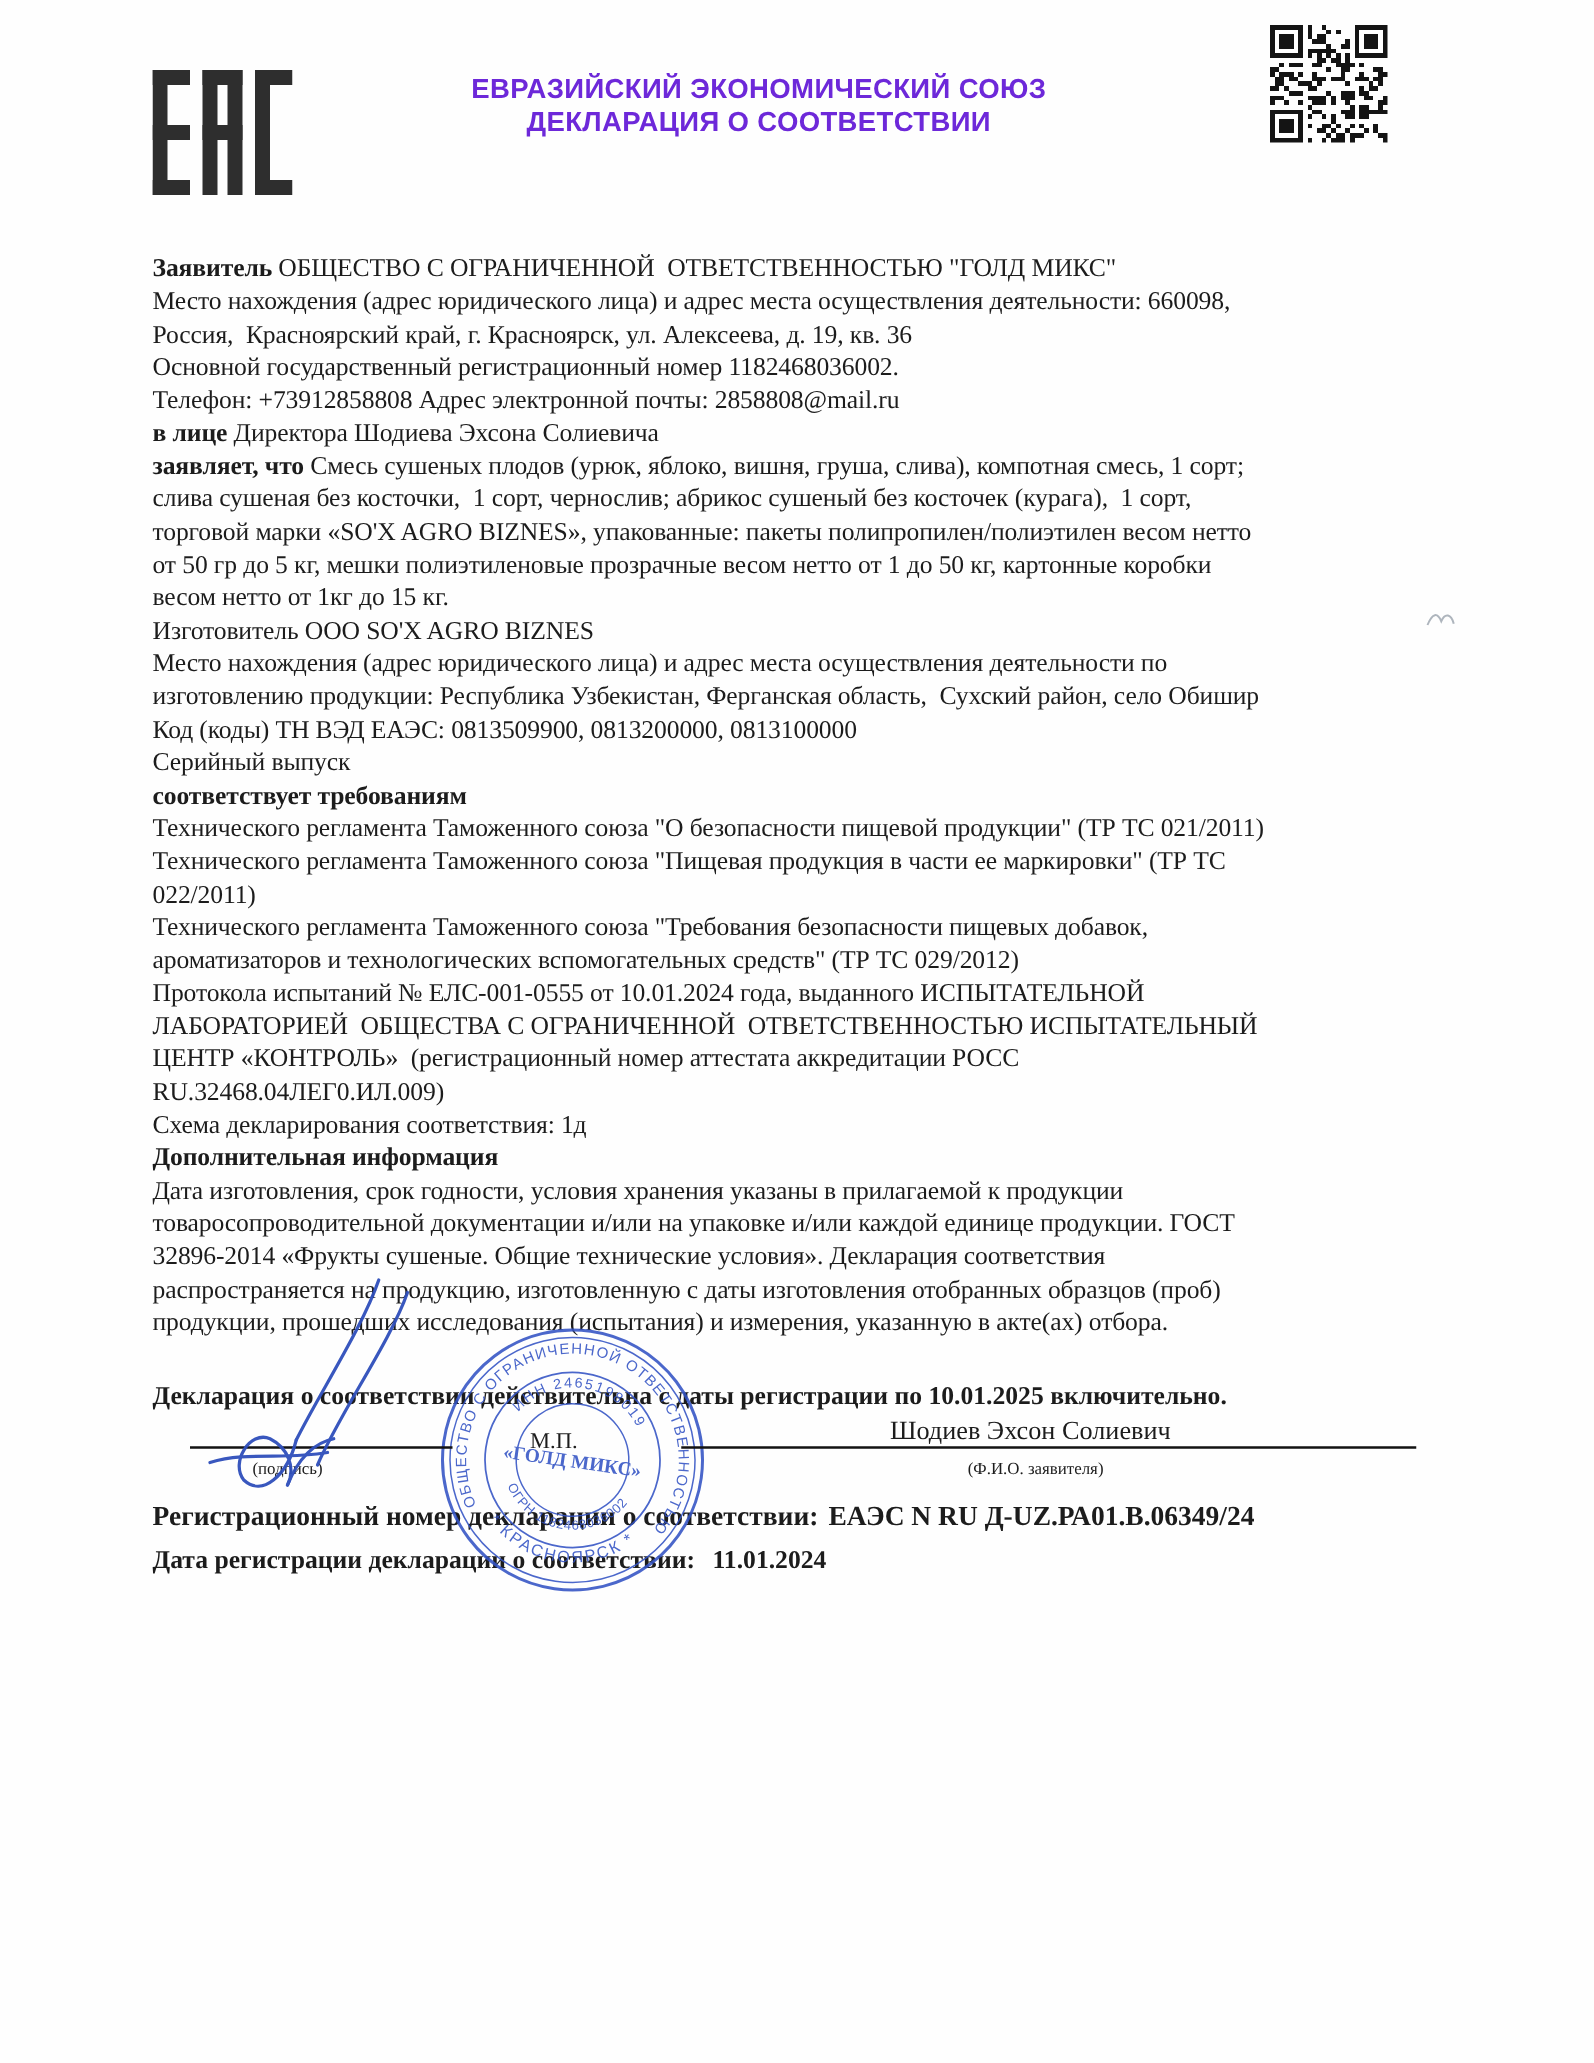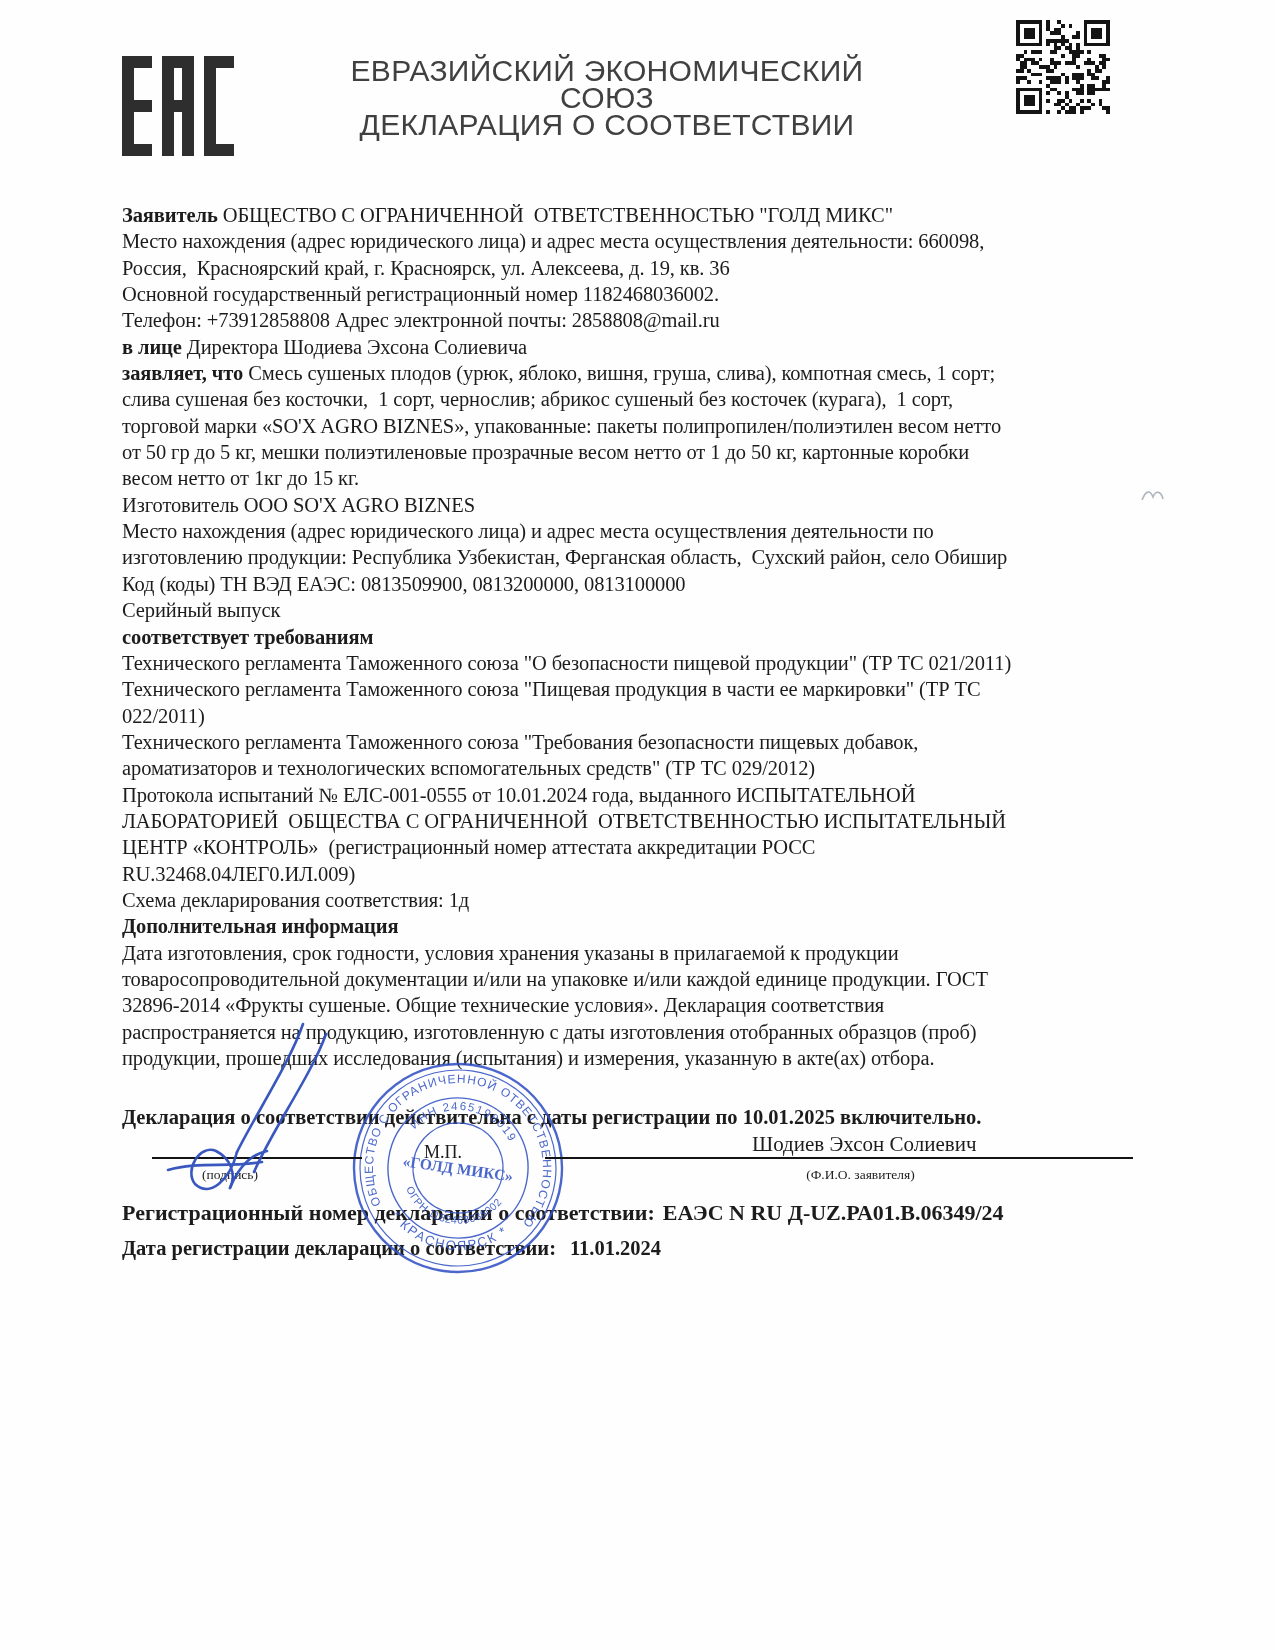--- a/index.html
+++ b/index.html
@@ -5,40 +5,40 @@
   html,body{margin:0;padding:0;background:#d9d9d9;}
   .page{
     position:relative;width:1275px;height:1650px;margin:0 auto;
     background:#fefefe;overflow:hidden;
     font-family:"Liberation Serif", serif;color:#1c1c1c;
   }
   
   .eac-logo{position:absolute;left:122px;top:56px;}
   .doc-title{
     position:absolute;left:302px;top:57px;width:610px;text-align:center;
-    font-family:"Liberation Sans", sans-serif;font-weight:normal;
-    font-size:30px;line-height:27px;letter-spacing:0.3px;color:#404040;
+    font-family:"Liberation Sans", sans-serif;font-weight:bold;
+    font-size:22px;line-height:27px;letter-spacing:0.3px;color:#6d28d9;
   }
   .qr{position:absolute;left:1016px;top:20px;}
   
   .doc-body{position:absolute;left:122px;top:202px;width:1060px;}
   .line{height:26.35px;line-height:26.35px;font-size:20.5px;white-space:pre;letter-spacing:-0.1px;}
   .line b{font-weight:bold;}
   .valid-line{
     position:absolute;left:122px;top:1106px;font-size:20.5px;font-weight:bold;white-space:pre;
   }
   
-  .fio-name{position:absolute;left:712px;top:1132px;font-size:21px;margin-left:40px;}
+  .fio-name{position:absolute;left:712px;top:1132px;font-size:21px;}
   .mp-label{position:absolute;left:424px;top:1142px;font-size:18px;z-index:3;}
   .sig-line{position:absolute;top:1157px;border-top:2px solid #131313;height:0;z-index:2;}
   .sig-line.l{left:152px;width:210px;}
   .sig-line.r{left:545px;width:588px;}
   .cap{position:absolute;top:1167px;font-size:13.5px;text-align:center;}
   .cap.l{left:160px;width:140px;}
-  .cap.r{left:768px;width:185px;font-family:Liberation Serif, serif;}
+  .cap.r{left:736px;width:185px;font-family:Liberation Serif, serif;}
   .sig-ink{position:absolute;left:140px;top:1018px;z-index:4;opacity:.95;}
   .stamp{position:absolute;left:336px;top:1046px;z-index:1;opacity:.88;}
   
   .reg-line{position:absolute;left:122px;top:1200px;font-size:22px;font-weight:bold;}
   .reg-line .val{margin-left:8px;}
   .date-line{position:absolute;left:122px;top:1237px;font-size:20.5px;font-weight:bold;}
   .date-line .val{margin-left:14px;}
   .artifact{position:absolute;left:1140px;top:486px;}
 </style>
 </head>

